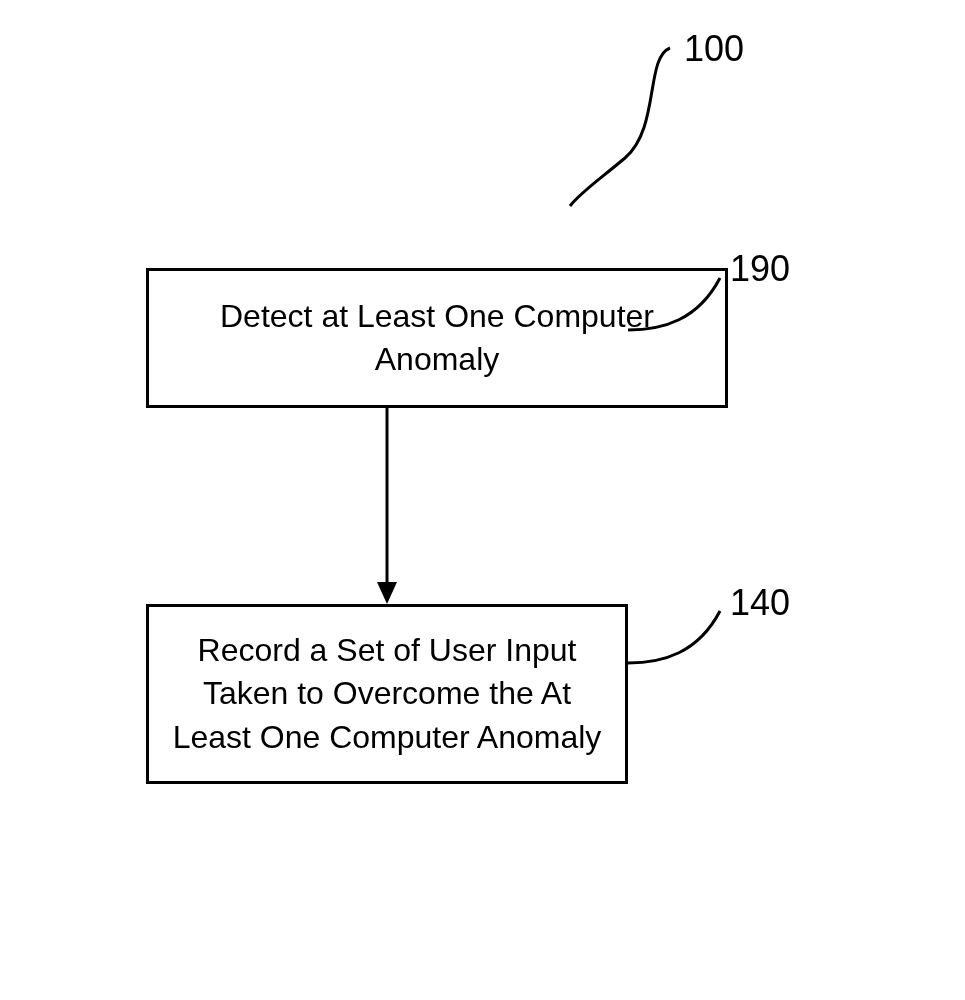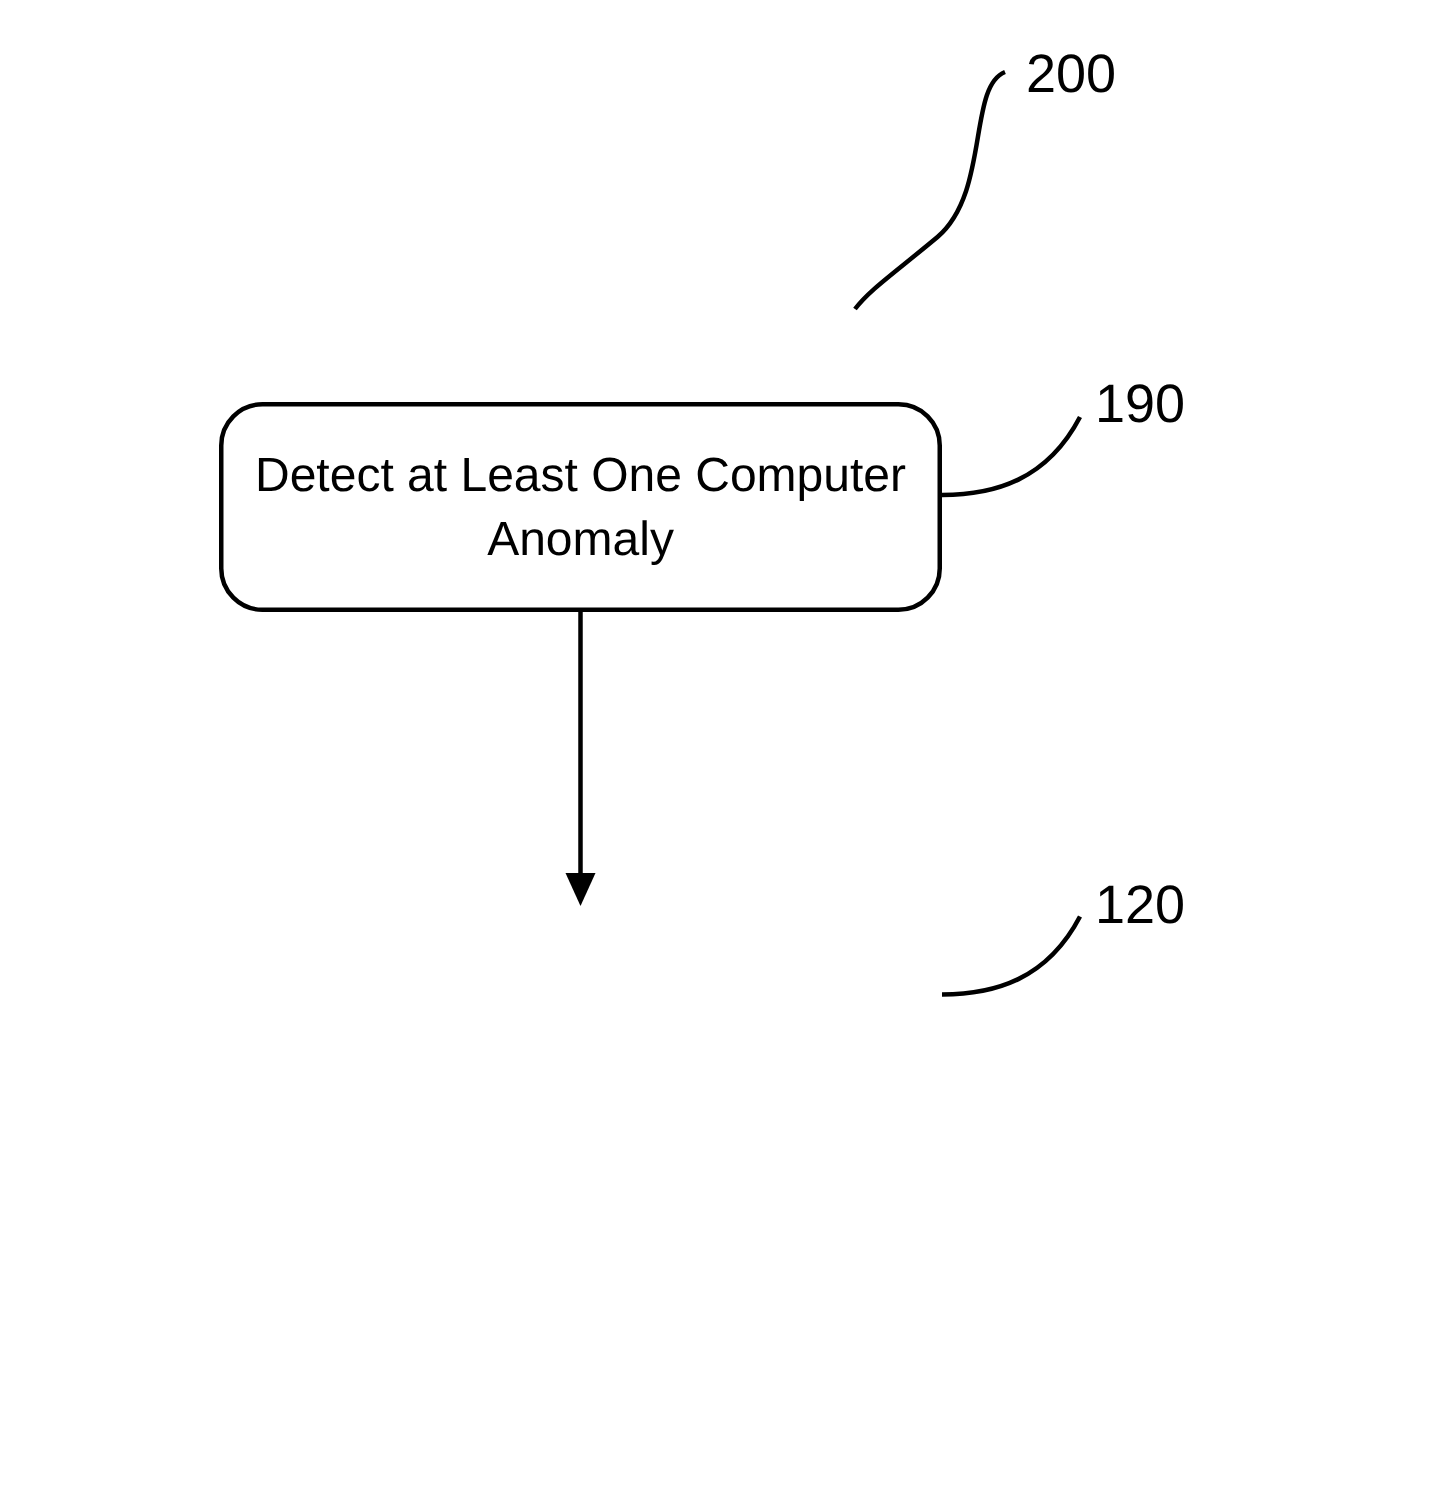--- a/index.html
+++ b/index.html
@@ -45,33 +45,34 @@
     }
   </style>
 </head>
 <body>
 
 <div class="container">
 
   <svg class="leader-svg" style="left: 560px; top: 38px; width: 140px; height: 170px;">
     <path d="M 110 10 C 85 20, 100 90, 65 120 C 35 145, 20 155, 10 168" stroke="black" stroke-width="3" fill="none"></path>
   </svg>
-  <div class="label" style="left: 684px; top: 28px;">200</div>
+  <div class="label" style="left: 684px; top: 28px;">100</div>
 
-  <div class="box" style="left: 146px; top: 268px; width: 482px; height: 140px; border-radius: 29px;">Detect at Least One Computer Anomaly</div>
+  <div class="box" style="left: 146px; top: 268px; width: 582px; height: 140px;">Detect at Least One Computer Anomaly</div>
 
   <svg class="leader-svg" style="left: 628px; top: 270px; width: 130px; height: 80px;">
     <path d="M 0 60 C 35 60, 70 50, 92 8" stroke="black" stroke-width="3" fill="none"></path>
   </svg>
   <div class="label" style="left: 730px; top: 248px;">190</div>
 
   <svg class="arrow-svg" style="left: 375px; top: 408px; width: 24px; height: 196px;">
     <line x1="12" y1="0" x2="12" y2="178" stroke="black" stroke-width="3"></line>
     <polygon points="12,196 2,174 22,174" fill="black"></polygon>
   </svg>
 
+  <div class="box" style="left: 146px; top: 604px; width: 482px; height: 180px;">Record a Set of User Input Taken to Overcome the At Least One Computer Anomaly</div>
 
   <svg class="leader-svg" style="left: 628px; top: 603px; width: 130px; height: 80px;">
     <path d="M 0 60 C 35 60, 70 50, 92 8" stroke="black" stroke-width="3" fill="none"></path>
   </svg>
-  <div class="label" style="left: 730px; top: 582px;">120</div>
+  <div class="label" style="left: 730px; top: 582px;">140</div>
 
 </div>
 
 </body></html>

